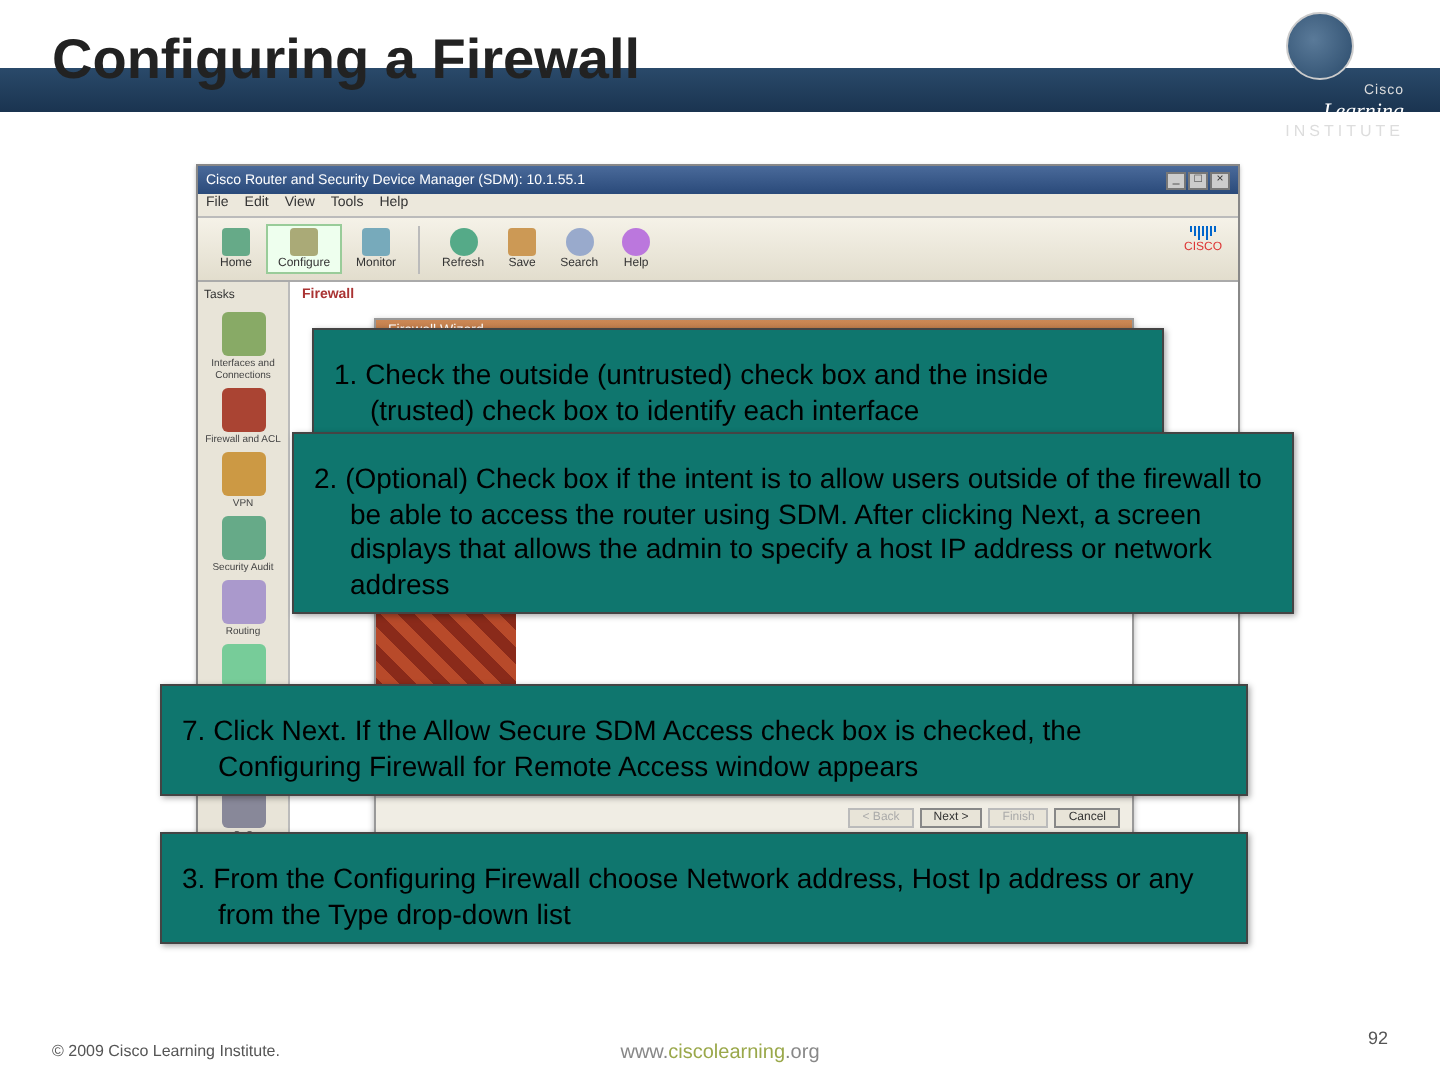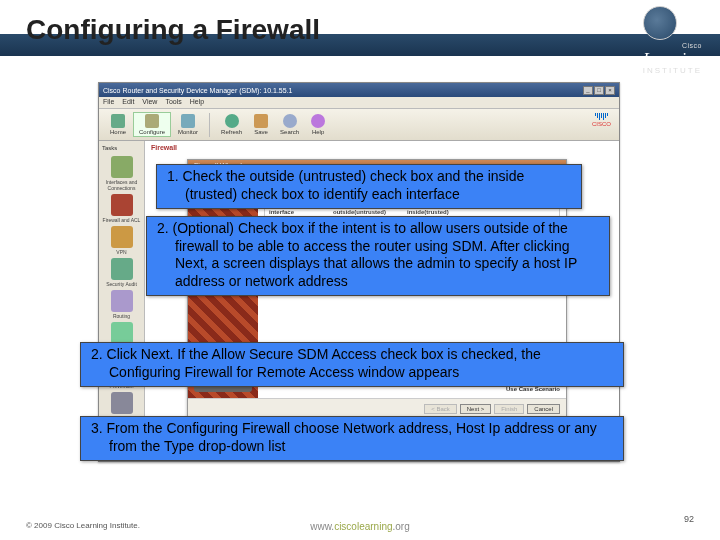--- a/index.html
+++ b/index.html
@@ -42,21 +42,21 @@
   .logo .globe {
     width: 34px;
     height: 34px;
     border: 1.5px solid #ccc;
     border-radius: 50%;
     margin: 0 auto 2px auto;
     position: relative;
     background: radial-gradient(circle at 40% 40%, #5a7a99, #2a4a6a);
   }
   .logo .cisco { font-size: 7px; color: #ddd; letter-spacing: 0.5px; }
-  .logo .learn { font-size: 16px; font-style: italic; color: #fff; font-family: Georgia, serif;}
+  .logo .learn { font-size: 11px; font-style: italic; color: #fff; font-family: Georgia, serif;}
   .logo .inst  { font-size: 8px; letter-spacing: 2px; color: #ddd; margin-left: 24px; }
 
   .screenshot {
     position: absolute;
     top: 82px;
     left: 98px;
     width: 522px;
     height: 380px;
     background: #d6d2c6;
     border: 1px solid #888;
@@ -166,24 +166,24 @@
   .iface-row .cb{ width:8px; height:8px; border:1px solid #888; background:#fff;}
   .wiz-foot{
     height:20px; border-top:1px solid #ccc; display:flex; justify-content:flex-end;
     align-items:center; gap:3px; padding:0 6px; background:#f0ede4;
   }
   .wiz-btn{ font-size:6px; padding:1px 6px; background:#e8e4d8; border:1px solid #888; color:#333;}
   .wiz-btn.dis{ color:#aaa; border-color:#bbb;}
 
   .callout {
     position: absolute;
-    background: #3b82f6;
+    background: #0f766e;
     border: 0.5px solid #444;
     box-shadow: 1px 1px 3px rgba(0,0,0,0.35);
-    padding: 3px 10px 5px 10px;
+    padding: 14px 10px 5px 10px;
     font-size: 14px;
     line-height: 1.25;
     color: #000;
     z-index: 20;
   }
   .hang { padding-left: 18px; text-indent: -18px; }
 
   .footer-copy {
     position: absolute;
     bottom: 10px;
@@ -362,25 +362,25 @@
           <span class="wiz-btn">Cancel</span>
         </div>
       </div>
     </div>
   </div>
 </div>
 
 <div class="callout" style="top:164px; left:156px; width:426px;">
   <div class="hang">1. Check the outside (untrusted) check box and the inside (trusted) check box to identify each interface</div>
 </div>
-<div class="callout" style="top:216px; left:146px; width:464px;">
+<div class="callout" style="top:216px; left:146px; width:501px;">
   <div class="hang">2. (Optional) Check box if the intent is to allow users outside of the firewall to be able to access the router using SDM. After clicking Next, a screen displays that allows the admin to specify a host IP address or network address</div>
 </div>
 <div class="callout" style="top:342px; left:80px; width:544px;">
-  <div class="hang">2. Click Next. If the Allow Secure SDM Access check box is checked, the Configuring Firewall for Remote Access window appears</div>
+  <div class="hang">7. Click Next. If the Allow Secure SDM Access check box is checked, the Configuring Firewall for Remote Access window appears</div>
 </div>
 <div class="callout" style="top:416px; left:80px; width:544px;">
   <div class="hang">3. From the Configuring Firewall choose Network address, Host Ip address or any from the Type drop-down list</div>
 </div>
 
 <div class="footer-copy">© 2009 Cisco Learning Institute.</div>
 <div class="footer-url">
   <span>www.</span><span class="g">ciscolearning</span><span>.org</span>
 </div>
 <div class="footer-page">92</div>

